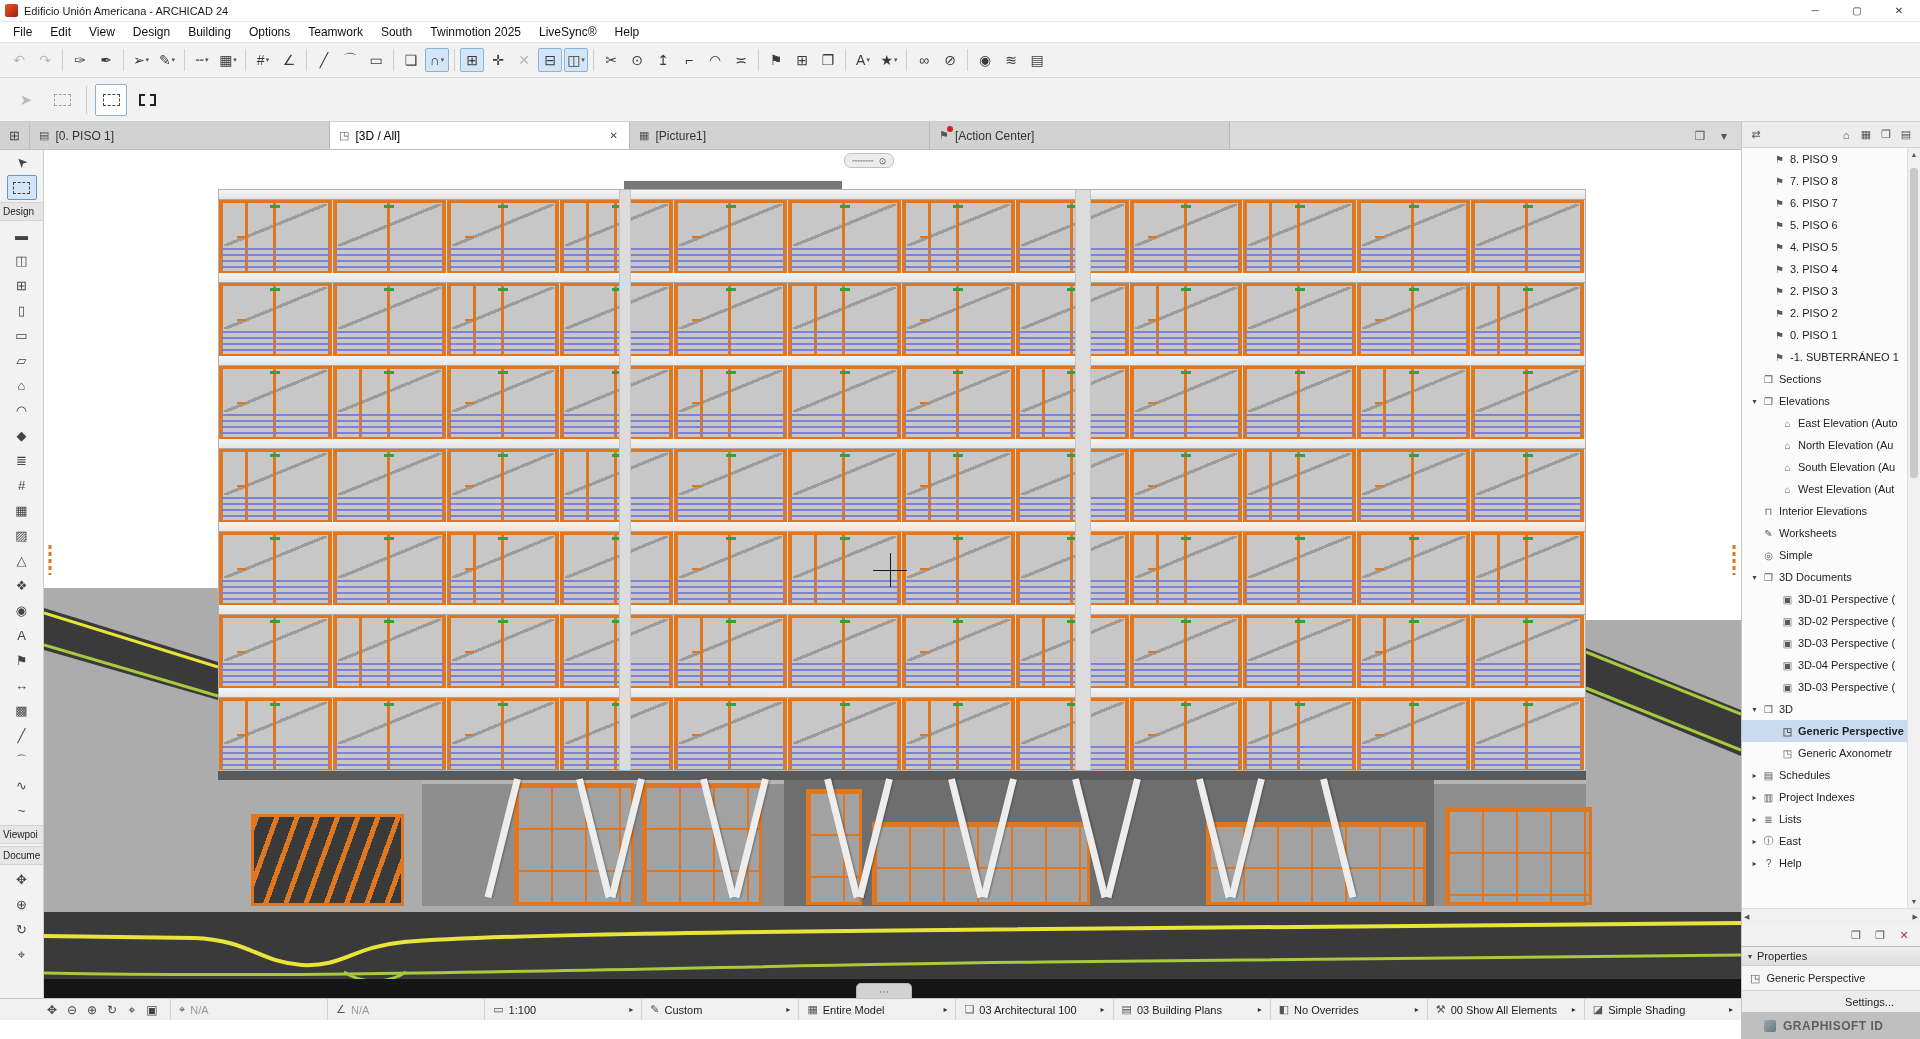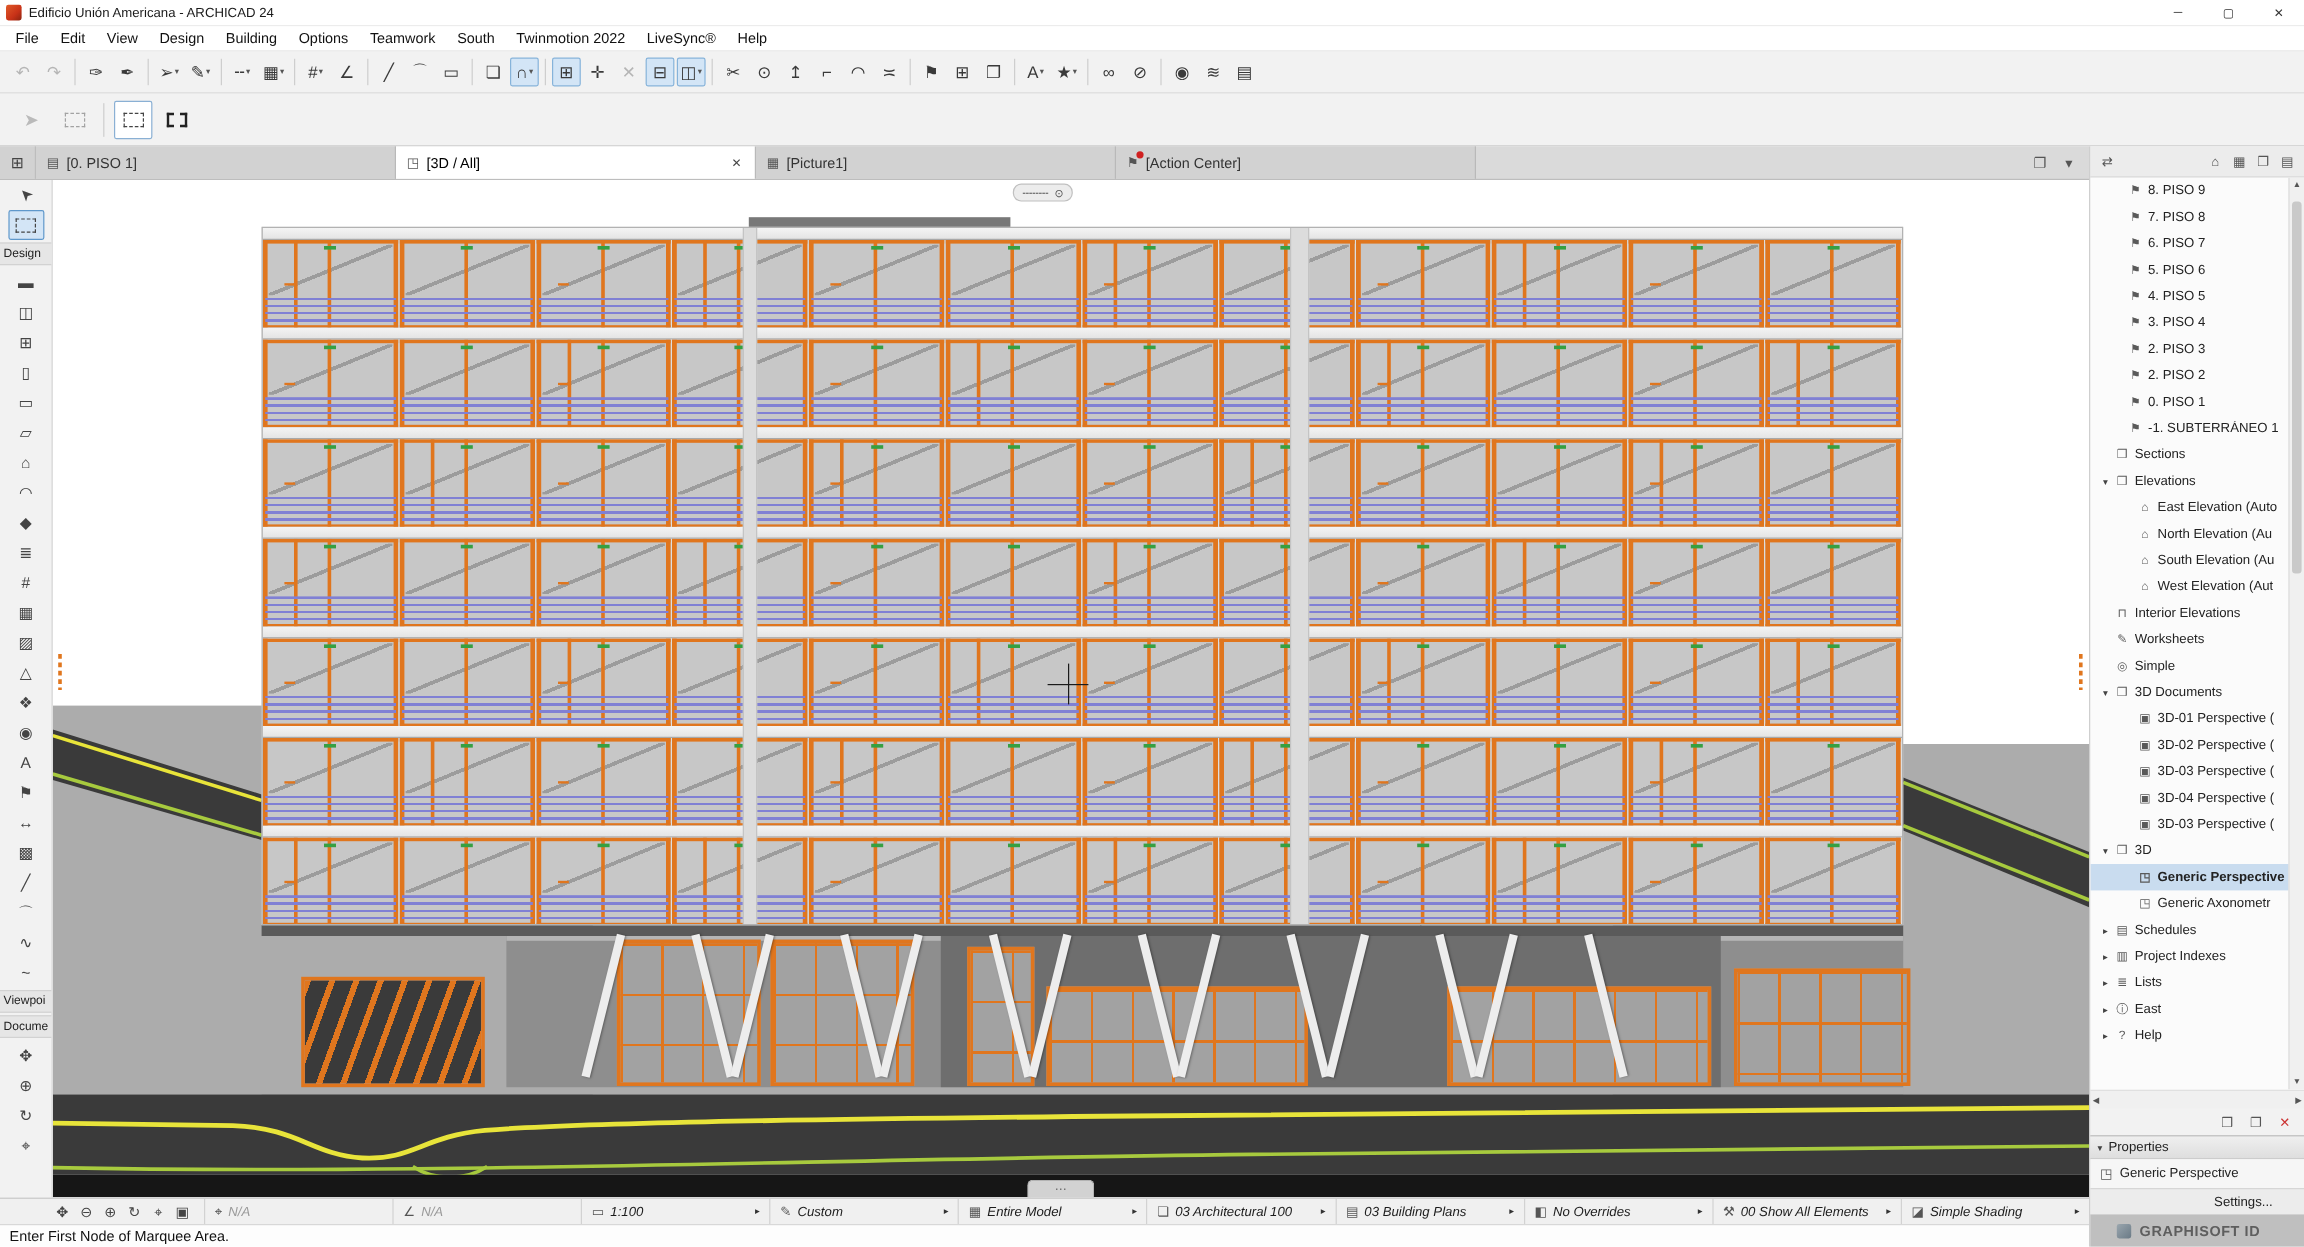--- a/index.html
+++ b/index.html
@@ -119,21 +119,21 @@
   
   #statusbar { position:absolute; left:0; top:998px; width:1741px; height:22px; background:#f0f0f0;
     border-top:1px solid #c8c8c8; display:flex; align-items:center; font-size:11px; }
   #sb-nav { display:flex; align-items:center; margin-left:42px; }
   .sb-ico { width:20px; height:18px; display:flex; align-items:center; justify-content:center;
     font-size:12px; color:#444; }
   #sb-segs { flex:1; display:flex; height:100%; margin-left:8px; }
   .sb-seg { flex:1; display:flex; align-items:center; gap:5px; border-left:1px solid #d2d2d2; padding:0 8px;
     overflow:hidden; white-space:nowrap; }
   .sb-glyph { font-size:11px; color:#555; }
-  .sb-label { color:#1c1c1c;font-style:italic; }
+  .sb-label { color:#1c1c1c; }
   .sb-label.dis { color:#9a9a9a; }
   .sb-arrow { margin-left:auto; font-size:8px; color:#333; }
 
   
   #hintbar { position:absolute; left:0; top:1020px; width:1741px; height:19px; background:#fdfdfd;
     border-top:1px solid #d8d8d8; display:flex; align-items:center; padding-left:8px; font-size:12px; color:#111; }
 
   
   #navigator { position:absolute; right:0; top:122px; width:179px; height:917px; background:#f2f2f2;
     border-left:1px solid #c6c6c6; display:flex; flex-direction:column; }
@@ -186,21 +186,21 @@
 
   <div id="menubar">
       <div class="menu-item">File</div>
       <div class="menu-item">Edit</div>
       <div class="menu-item">View</div>
       <div class="menu-item">Design</div>
       <div class="menu-item">Building</div>
       <div class="menu-item">Options</div>
       <div class="menu-item">Teamwork</div>
       <div class="menu-item">South</div>
-      <div class="menu-item">Twinmotion 2022</div>
+      <div class="menu-item">Twinmotion 2025</div>
       <div class="menu-item">LiveSync®</div>
       <div class="menu-item">Help</div>
     </div>
   <div id="toolbar">
       <div class="tb-btn dis">
         <span>↶</span>
       </div>
       <div class="tb-btn dis">
         <span>↷</span>
       </div>
@@ -1523,23 +1523,20 @@
           <span class="sb-arrow">▸</span>
         </div>
         <div class="sb-seg">
           <span class="sb-glyph">◪</span>
           <span class="sb-label">Simple Shading</span>
           <span class="sb-arrow">▸</span>
         </div>
       </div>
   </div>
 
-  <div id="hintbar">
-    <span>Enter First Node of Marquee Area.</span>
-  </div>
 
   <div id="navigator">
     <div id="nav-header">
         <span class="nv-btn">⇄</span>
         <span class="spacer"></span>
         <span class="nv-btn">⌂</span>
         <span class="nv-btn">▦</span>
         <span class="nv-btn">❐</span>
         <span class="nv-btn">▤</span>
       </div>

